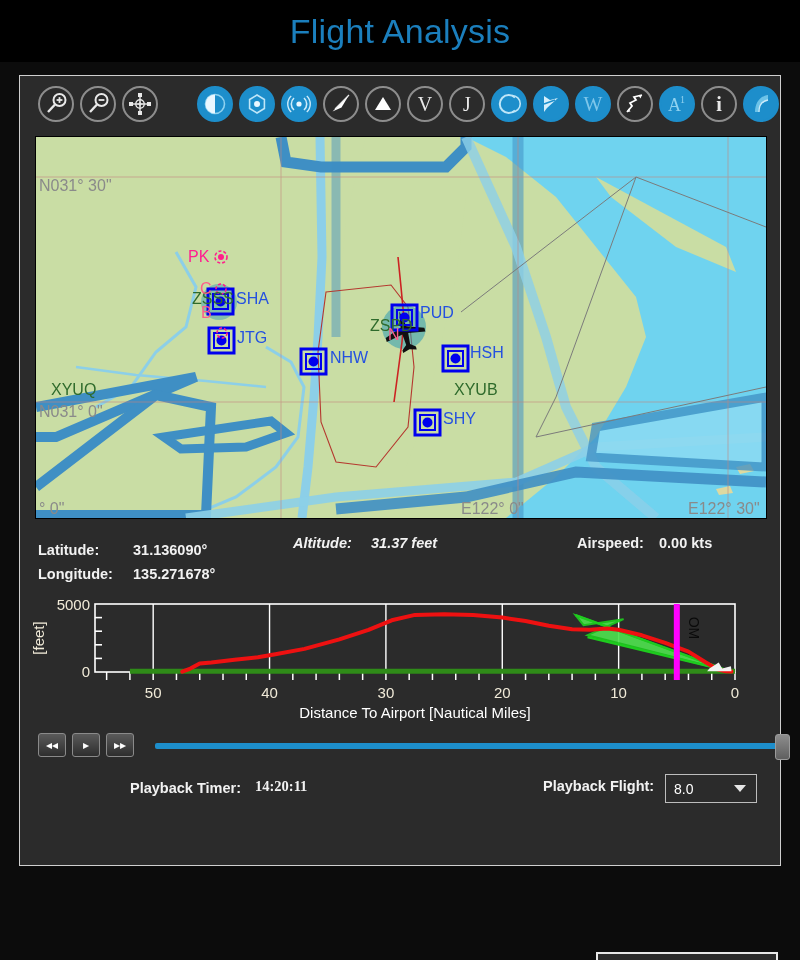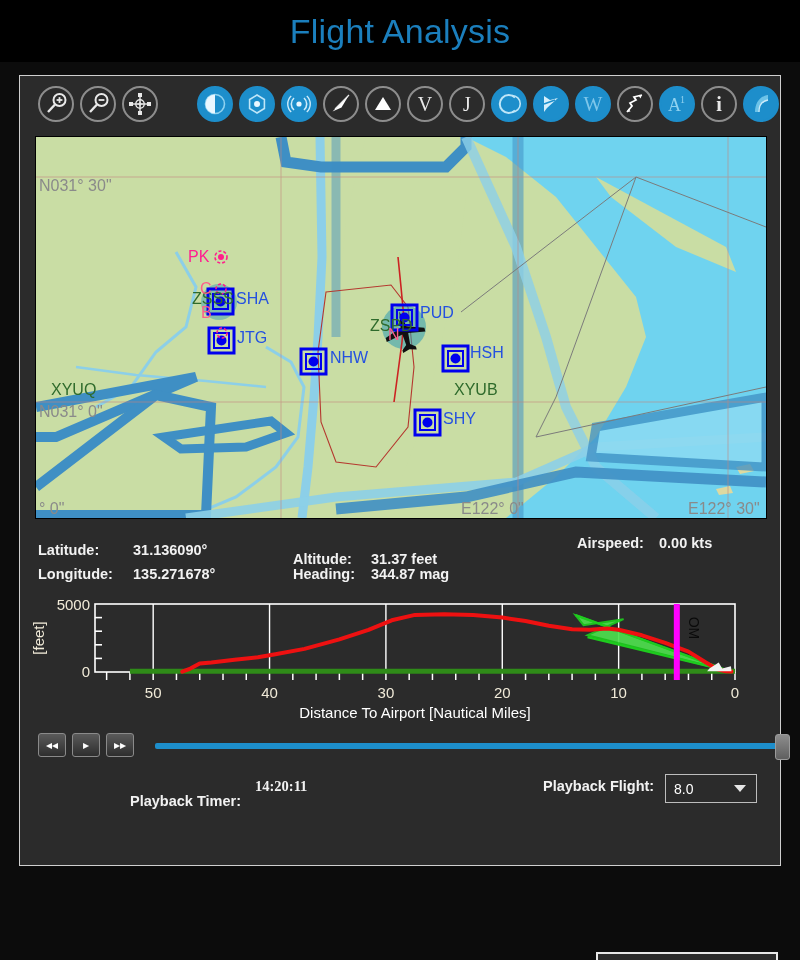--- a/index.html
+++ b/index.html
@@ -372,27 +372,23 @@
 
     <div id="readout">
       <div class="ro-row" style="left:18px;top:4px;margin-top:7px;">
         <span class="ro-lab" style="width:95px;">Latitude:</span>
         <span class="ro-val">31.136090°</span>
       </div>
       <div class="ro-row" style="left:18px;top:35px;">
         <span class="ro-lab" style="width:95px;">Longitude:</span>
         <span class="ro-val">135.271678°</span>
       </div>
-      <div class="ro-row" style="left:273px;top:20px;">
+      <div class="ro-row" style="left:273px;top:4px;font-style:italic;">
         <span class="ro-lab" style="width:78px;">Altitude:</span>
         <span class="ro-val">31.37 feet</span>
-      </div>
-      <div class="ro-row" style="left:273px;top:35px;">
-        <span class="ro-lab" style="width:78px;">Heading:</span>
-        <span class="ro-val">344.87 mag</span>
       </div>
       <div class="ro-row" style="left:510px;top:4px;">
         <span class="ro-lab" style="width:82px;margin-left:47px;">Airspeed:</span>
         <span class="ro-val">0.00 kts</span>
       </div>
     </div>
 
     <div id="chartwrap">
       <svg id="profile" width="762" height="130" viewBox="0 0 762 130">
 
@@ -469,21 +465,21 @@
     <div id="playback">
       <div style="position:absolute;left:18px;top:2px;display:flex;gap:6px;">
         <div class="pbtn">◂◂</div>
         <div class="pbtn">▸</div>
         <div class="pbtn">▸▸</div>
       </div>
 
       <div id="slidertrack"></div>
       <div id="sliderknob"></div>
 
-      <div class="pb-label" style="left:110px;top:62px;">Playback Timer:</div>
+      <div class="pb-label" style="left:110px;top:49px;">Playback Timer:</div>
       <div class="pb-label" style="left:235px;top:47px;font-family:Liberation Serif, serif;">14:20:11</div>
 
       <div class="pb-label" style="left:523px;top:47px;">Playback Flight:</div>
       <div id="speedbox">
         <span class="sv">8.0</span>
         <span class="caret"></span>
       </div>
     </div>
 
   </div>

